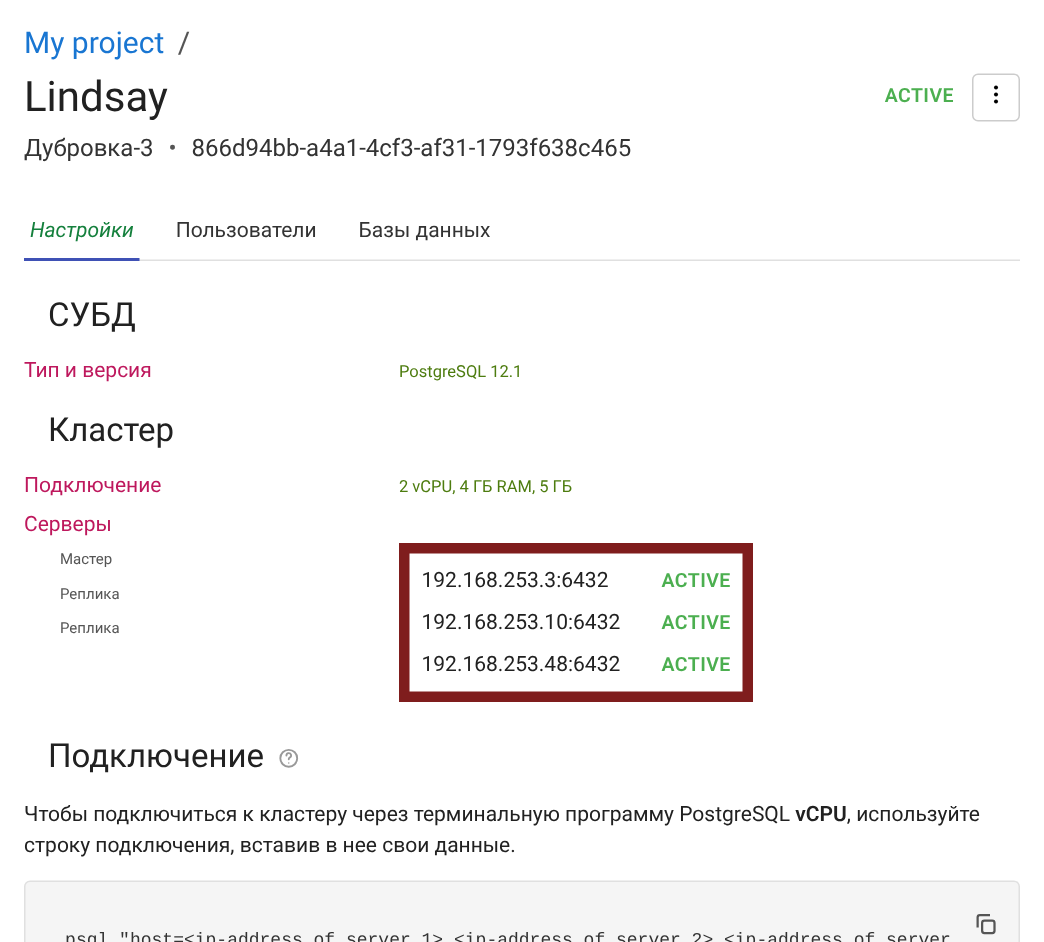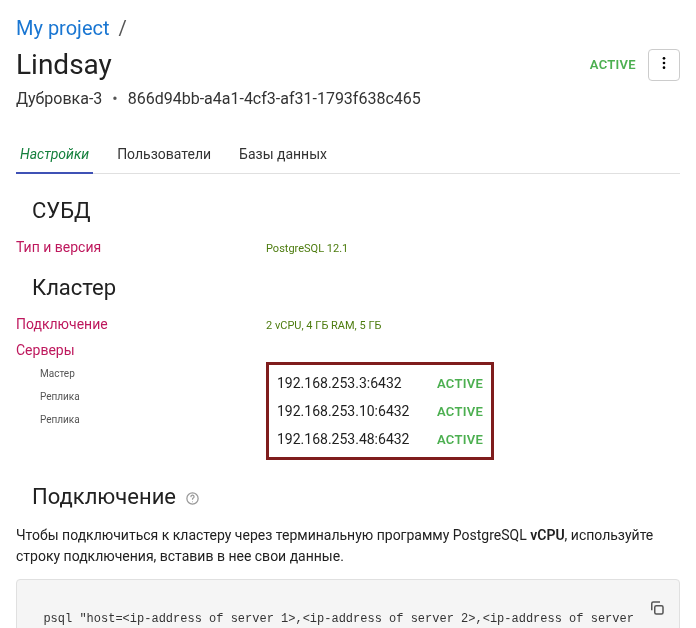--- a/index.html
+++ b/index.html
@@ -105,21 +105,21 @@
     font-size: 10px;
   }
   .server-row .addr {
     width: 160px;
     font-size: 14px;
   }
   .server-row .status {
     font-size: 13px;
   }
   .box-highlight {
-    border: 3px solid #7f1d1d;
+    border: 7px solid #7f1d1d;
     padding: 4px 8px;
     display: inline-block;
   }
   .conn-text {
     font-size: 14px;
     line-height: 1.5;
     margin-bottom: 12px;
   }
   .conn-text b { font-weight: 600; }
   .code-block {

